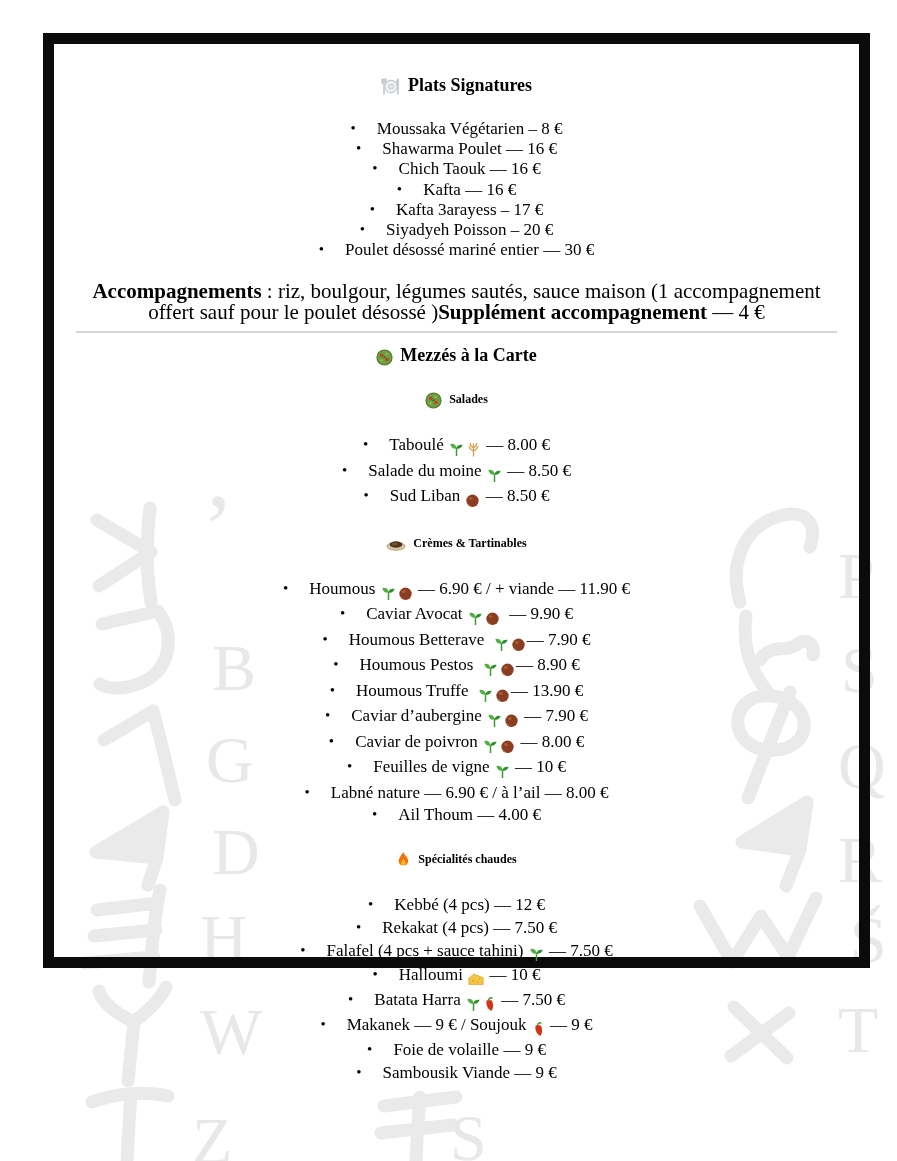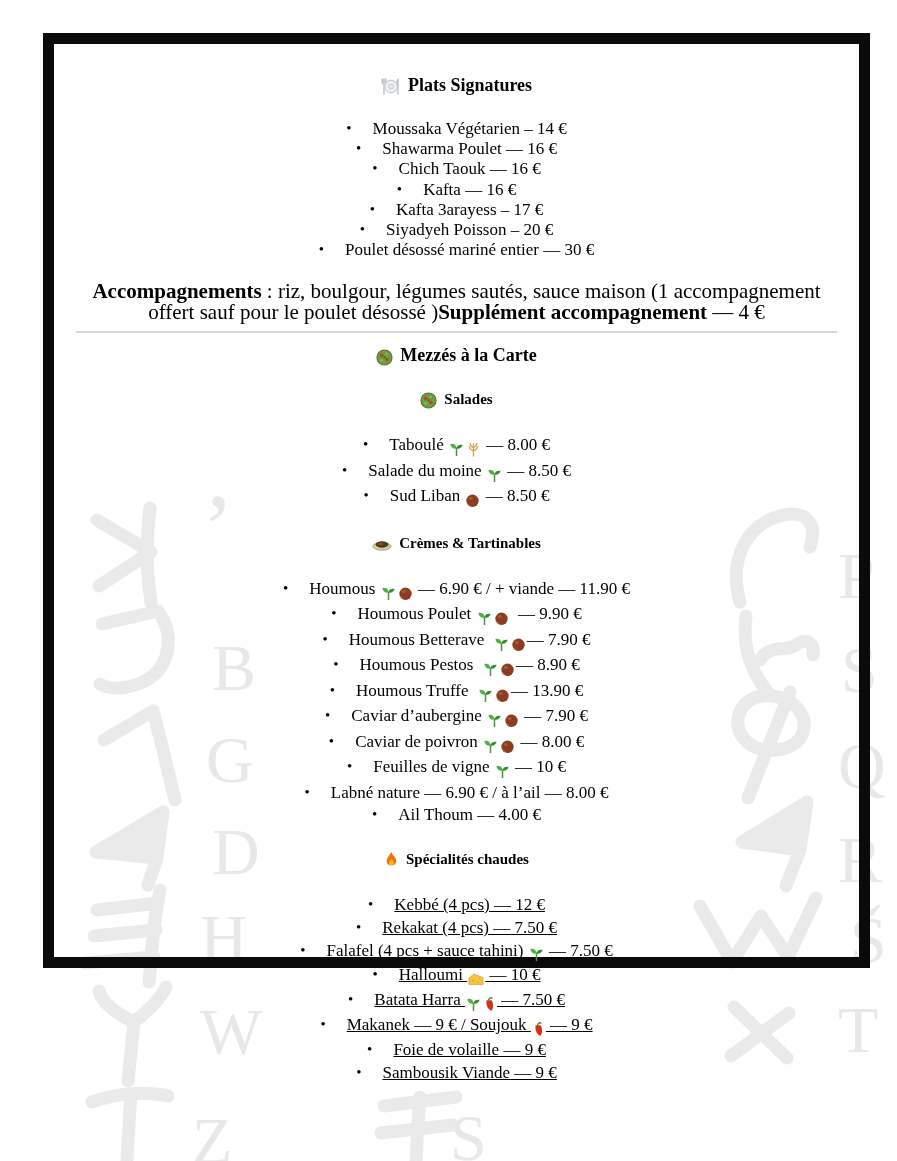--- a/index.html
+++ b/index.html
@@ -10,26 +10,26 @@
     color:#000;
   }
   #watermark{position:absolute;left:0;top:0;z-index:0;}
   #frame{
     position:absolute;left:35px;top:33px;width:827px;height:935px;
     border:11px solid #0b0b0b;box-sizing:border-box;z-index:2;
     padding:30px 22px 0;
     margin-left:8px;
   }
   .h1{font-size:18px;font-weight:bold;text-align:center;line-height:22px;margin:0 0 23px;}
-  .h2{font-size:15px;font-weight:bold;text-align:center;line-height:21px;margin:22px 0 24px;}
+  .h2{font-size:12px;font-weight:bold;text-align:center;line-height:21px;margin:22px 0 24px;}
   .h1 .sicon,.h2 .sicon{margin-right:7px;}
   ul.menu-list{list-style:none;margin:0 0 21px;padding:0;text-align:center;}
   ul.menu-list li{font-size:17px;line-height:22.5px;}
   ul.menu-list[data-list="plats-signatures"] li{line-height:20.2px;}
-  ul.menu-list[data-list="specialites-chaudes"] li{line-height:21.8px;text-decoration:underline;}
+  ul.menu-list[data-list="specialites-chaudes"] li{line-height:21.8px;}
   .bullet{display:inline-block;font-size:15px;margin-right:21px;transform:translateY(-1px);}
   .note{font-size:21px;line-height:21px;text-align:center;margin:0 0 4px;}
   hr.divider{border:none;border-top:2px solid #d6d6d6;margin:8px 0 11px;}
   .ic{display:inline-block;vertical-align:-3px;margin:0 1px;}
   svg{display:block;}
   .sicon svg,.ic svg{display:inline-block;vertical-align:middle;}
 </style>
 </head>
 <body>
 
@@ -71,21 +71,21 @@
               <path d="M3 1 L3 16"></path>
               <path d="M1.2 1 L1.2 5.5"></path>
               <path d="M4.8 1 L4.8 5.5"></path>
               <path d="M17 1 L17 16"></path>
             </g>
             <path d="M16.2 1 C15 4 15.2 7 17 8.2 L17 1 Z" fill="#b9bfc4"></path>
             <circle cx="10" cy="8.5" r="6.2" fill="#f1f2f3" stroke="#c6cbcf" stroke-width="1.2"></circle>
             <circle cx="10" cy="8.5" r="2.6" fill="#e3e6e8" stroke="#c6cbcf" stroke-width="1"></circle>
           </svg></span><span>Plats Signatures</span></div>
       <ul class="menu-list" data-list="plats-signatures">
-        <li><span class="bullet">•</span><span>Moussaka Végétarien – 14 €</span></li>
+        <li><span class="bullet">•</span><span>Moussaka Végétarien – 8 €</span></li>
         <li><span class="bullet">•</span><span>Shawarma Poulet — 16 €</span></li>
         <li><span class="bullet">•</span><span>Chich Taouk — 16 €</span></li>
         <li><span class="bullet">•</span><span>Kafta — 16 €</span></li>
         <li><span class="bullet">•</span><span>Kafta 3arayess – 17 €</span></li>
         <li><span class="bullet">•</span><span>Siyadyeh Poisson – 20 €</span></li>
         <li><span class="bullet">•</span><span>Poulet désossé mariné entier — 30 €</span></li>
       </ul>
       <p class="note"><b>Accompagnements</b><span> : riz, boulgour, légumes sautés, sauce maison (1 accompagnement offert sauf pour le poulet désossé )</span><b>Supplément accompagnement</b><span> — 4 €</span></p>
       <hr class="divider">
       <div class="h1"><span class="sicon"><svg width="17" height="17" viewBox="0 0 18 18">
@@ -137,21 +137,21 @@
       <ul class="menu-list" data-list="cremes-tartinables">
         <li><span class="bullet">•</span><span>Houmous </span><span class="ic"><svg width="15" height="15" viewBox="0 0 16 16">
               <path d="M8 15 C8 10 8 8 8 6" stroke="#3e9b35" stroke-width="1.6" fill="none"></path>
               <path d="M8 7 C8 3.5 5.5 1.5 1.5 2 C1.8 5.5 4.5 7.5 8 7 Z" fill="#52b043"></path>
               <path d="M8 7 C8 4.5 10.5 2.5 14.5 3 C14 6 11 7.8 8 7 Z" fill="#2f8f2f"></path>
             </svg></span><span class="ic"><svg width="15" height="15" viewBox="0 0 16 16">
               <circle cx="8" cy="8.3" r="6.6" fill="#8a3d20"></circle>
               <path d="M2.1 10.6 A6.6 6.6 0 0 0 6.1 14.6 C4.6 12.8 3.4 11.8 2.1 10.6 Z" fill="#d8b082"></path>
               <ellipse cx="6.2" cy="5.8" rx="2.1" ry="1.6" fill="#a85a33"></ellipse>
             </svg></span><span> — 6.90 € / + viande — 11.90 €</span></li>
-        <li><span class="bullet">•</span><span>Houmous Poulet </span><span class="ic"><svg width="15" height="15" viewBox="0 0 16 16">
+        <li><span class="bullet">•</span><span>Caviar Avocat </span><span class="ic"><svg width="15" height="15" viewBox="0 0 16 16">
               <path d="M8 15 C8 10 8 8 8 6" stroke="#3e9b35" stroke-width="1.6" fill="none"></path>
               <path d="M8 7 C8 3.5 5.5 1.5 1.5 2 C1.8 5.5 4.5 7.5 8 7 Z" fill="#52b043"></path>
               <path d="M8 7 C8 4.5 10.5 2.5 14.5 3 C14 6 11 7.8 8 7 Z" fill="#2f8f2f"></path>
             </svg></span><span class="ic"><svg width="15" height="15" viewBox="0 0 16 16">
               <circle cx="8" cy="8.3" r="6.6" fill="#8a3d20"></circle>
               <path d="M2.1 10.6 A6.6 6.6 0 0 0 6.1 14.6 C4.6 12.8 3.4 11.8 2.1 10.6 Z" fill="#d8b082"></path>
               <ellipse cx="6.2" cy="5.8" rx="2.1" ry="1.6" fill="#a85a33"></ellipse>
             </svg></span><span> &nbsp;— 9.90 €</span></li>
         <li><span class="bullet">•</span><span>Houmous Betterave &nbsp;</span><span class="ic"><svg width="15" height="15" viewBox="0 0 16 16">
               <path d="M8 15 C8 10 8 8 8 6" stroke="#3e9b35" stroke-width="1.6" fill="none"></path>

